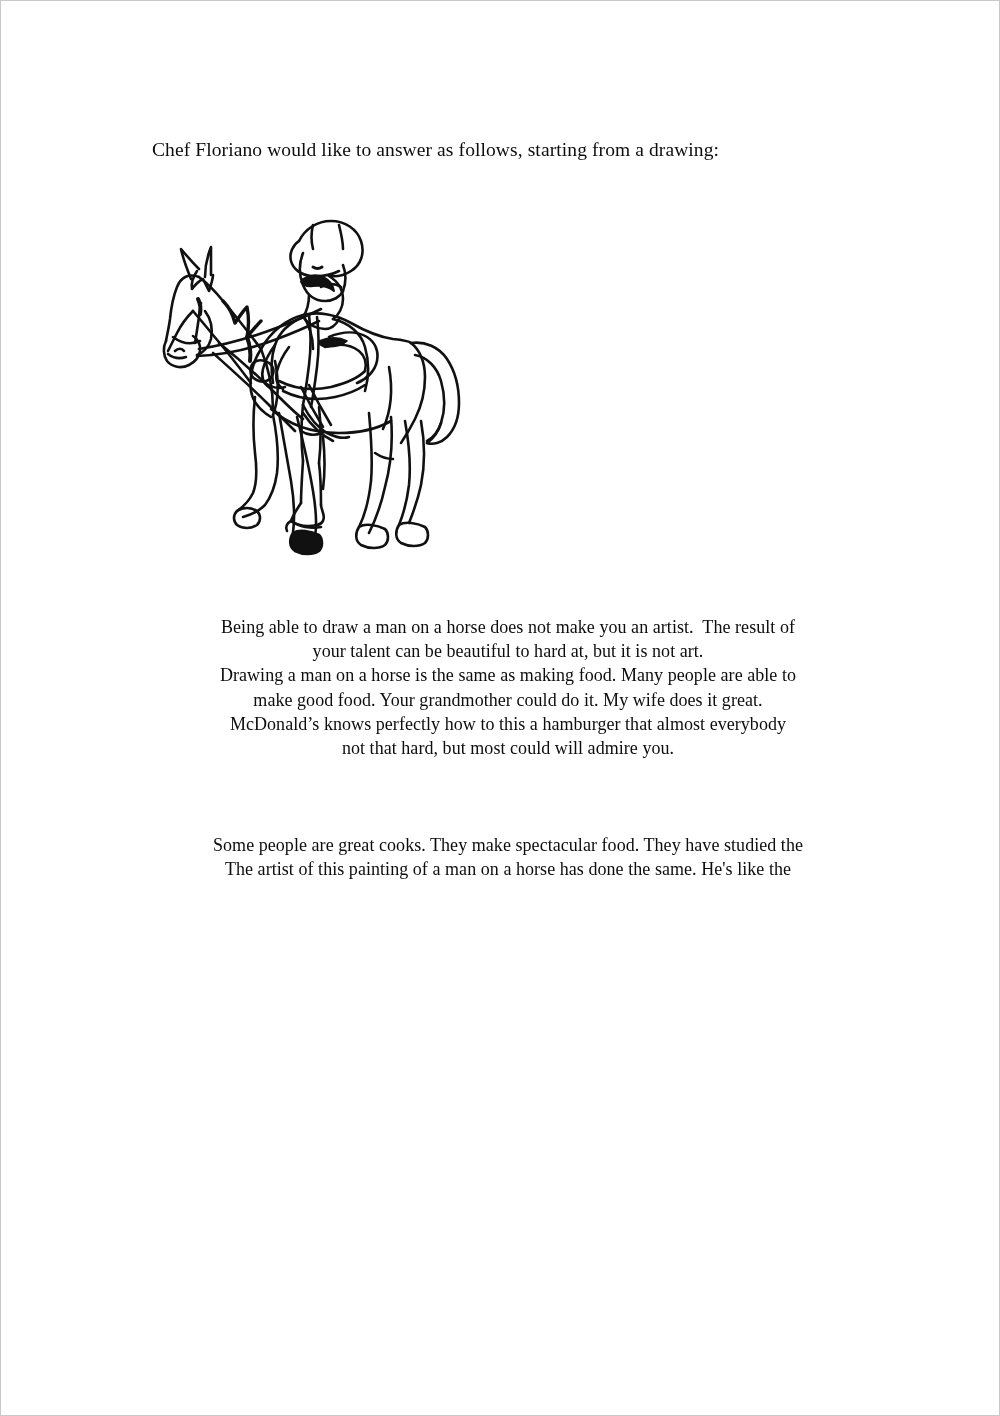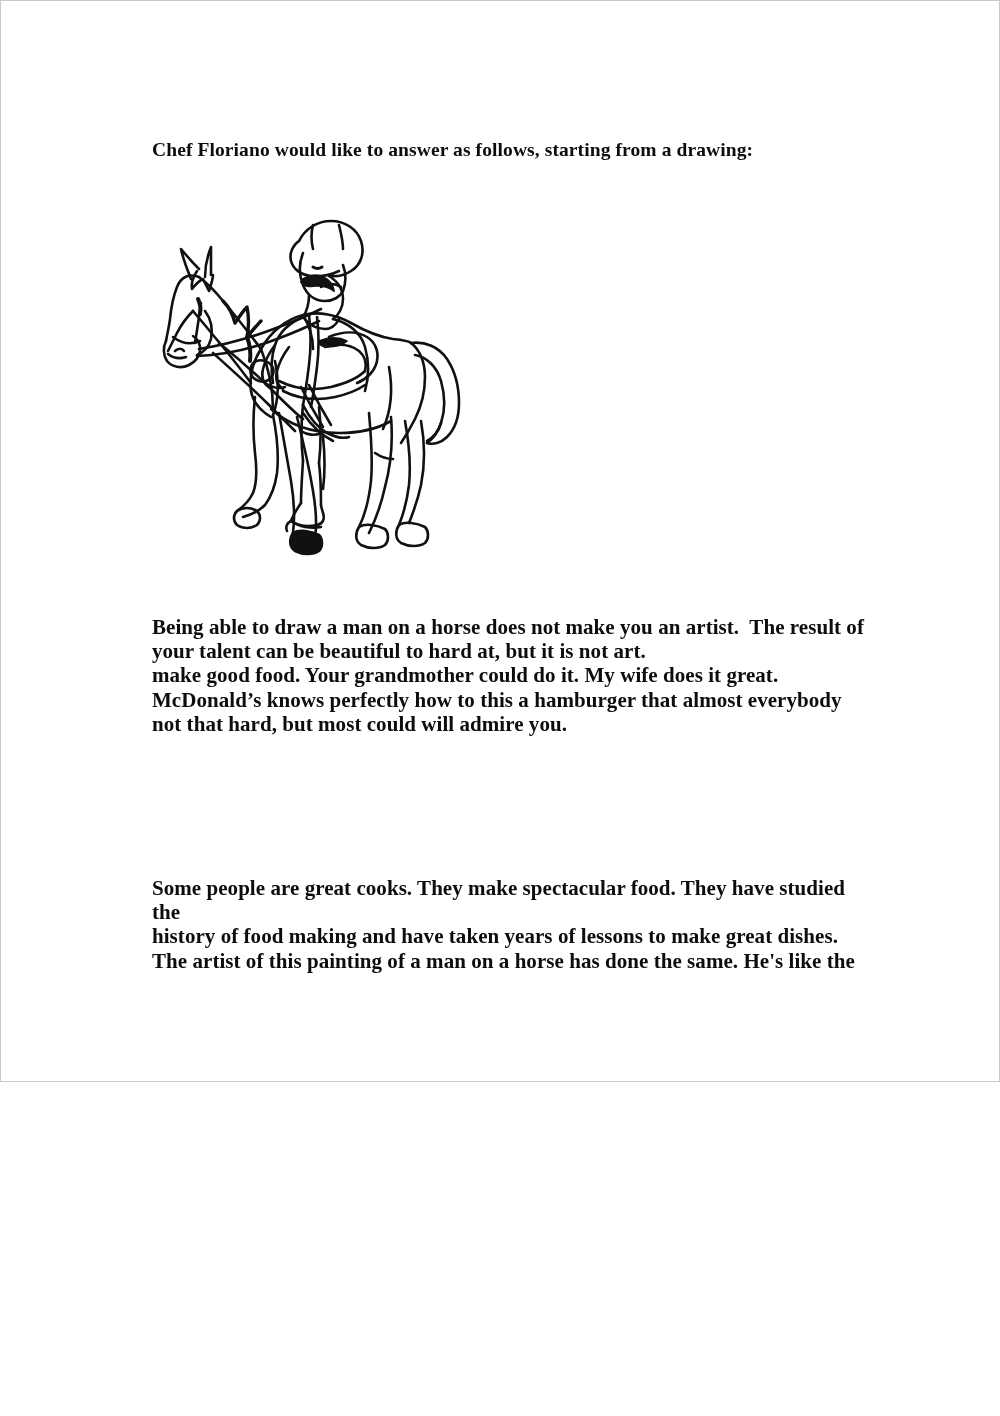--- a/index.html
+++ b/index.html
@@ -3,28 +3,27 @@
 <meta charset="utf-8">
 <style>
   html, body {
     margin: 0;
     padding: 0;
     background: #ffffff;
   }
   .page {
     position: relative;
     width: 1000px;
-    height: 1082px;
+    height: 1416px;
     background: #ffffff;
     box-sizing: border-box;
     border: 1px solid #c9c9c9;
     overflow: hidden;
     font-family: "Liberation Serif", "DejaVu Serif", serif;
     color: #0d0d0d;
-    font-weight: bold;
   }
 
   .doc-body {
     position: absolute;
     left: 151px;
     top: 136px;
     width: 706px;
   }
 
   .intro-line {
@@ -46,26 +45,27 @@
   .figure svg {
     display: block;
     width: 320px;
     height: 372px;
   }
 
   .prose {
     position: absolute;
     left: 151px;
     width: 712px;
-    font-size: 21px;
+    font-size: 18px;
     line-height: 24.2px;
     letter-spacing: 0.05px;
+    text-align: center;
   }
   .prose-1 { top: 614px; }
-  .prose-2 { top: 875px; }
+  .prose-2 { top: 832px; }
 
   .prose p {
     margin: 0;
     white-space: pre-wrap;
   }
 </style>
 </head>
 <body>
 
 <div class="page">
@@ -235,24 +235,24 @@
 
         <path d="M138 330 C134 332 132 336 134 340"></path>
 
       </g>
     </svg>
   </div>
 
   <div class="prose prose-1">
     <p>Being able to draw a man on a horse does not make you an artist.  The result of</p>
     <p>your talent can be beautiful to hard at, but it is not art.</p>
+    <p>Drawing a man on a horse is the same as making food. Many people are able to</p>
     <p>make good food. Your grandmother could do it. My wife does it great.</p>
     <p>McDonald’s knows perfectly how to this a hamburger that almost everybody</p>
     <p>not that hard, but most could will admire you.</p>
   </div>
 
   <div class="prose prose-2">
     <p>Some people are great cooks. They make spectacular food. They have studied the</p>
-    <p>history of food making and have taken years of lessons to make great dishes.</p>
     <p>The artist of this painting of a man on a horse has done the same. He's like the</p>
   </div>
 
 </div>
 
 </body></html>

